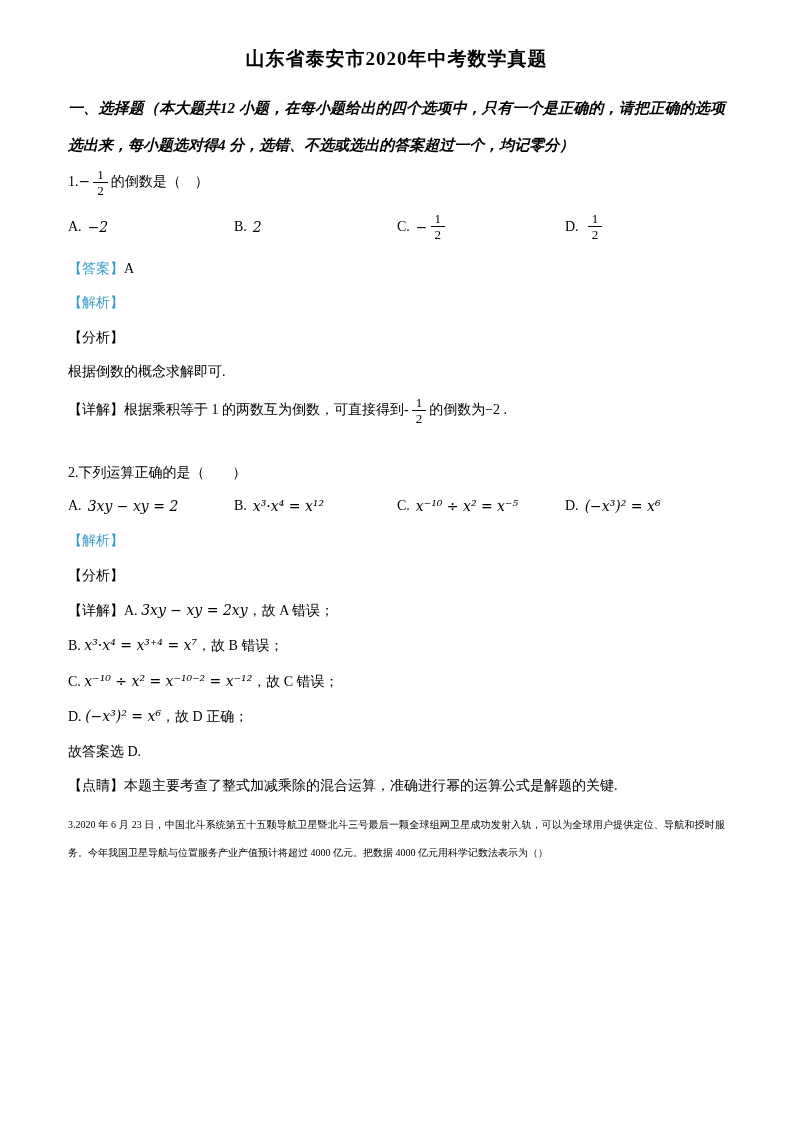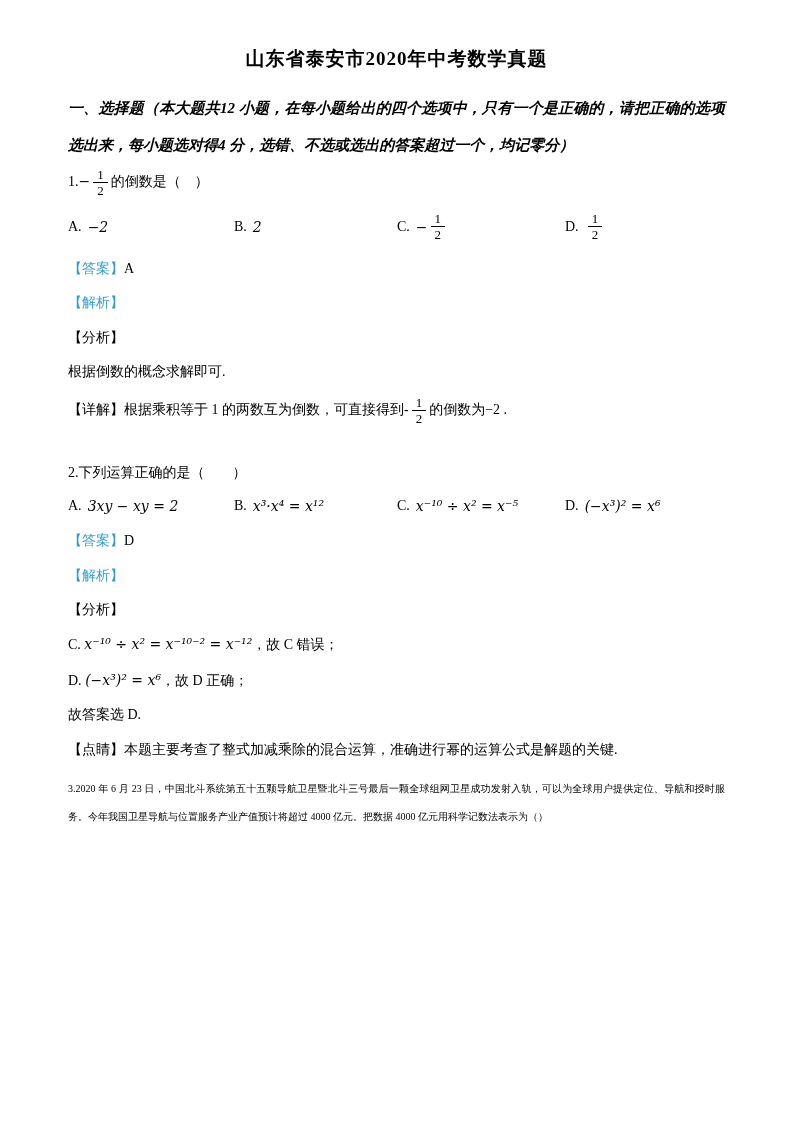--- a/index.html
+++ b/index.html
@@ -144,28 +144,29 @@
       <span class="option">
           <span class="opt-label">C.</span>
           <span class="math">x⁻¹⁰ ÷ x² = x⁻⁵</span>
         </span>
       <span class="option">
           <span class="opt-label">D.</span>
           <span class="math">(−x³)² = x⁶</span>
         </span>
     </div>
 
-    <p class="line"><span class="tag-blue">【答案】</span><span>D</span></p>
 
     <p class="line"><span class="tag-blue">【解析】</span></p>
 
     <p class="line"><span>【分析】</span></p>
 
 
+    <p class="line"><span>【详解】</span><span>A.</span>&nbsp;<span class="math">3xy − xy = 2xy</span><span>，故 A 错误；</span></p>
 
+    <p class="line"><span>B.</span>&nbsp;<span class="math">x³·x⁴ = x³⁺⁴ = x⁷</span><span>，故 B 错误；</span></p>
 
     <p class="line"><span>C.</span>&nbsp;<span class="math">x⁻¹⁰ ÷ x² = x⁻¹⁰⁻² = x⁻¹²</span><span>，故 C 错误；</span></p>
 
     <p class="line"><span>D.</span>&nbsp;<span class="math">(−x³)² = x⁶</span><span>，故 D 正确；</span></p>
 
     <p class="line">故答案选 D.</p>
 
     <p class="line"><span>【点睛】</span><span>本题主要考查了整式加减乘除的混合运算，准确进行幂的运算公式是解题的关键.</span></p>
   </section>
 

